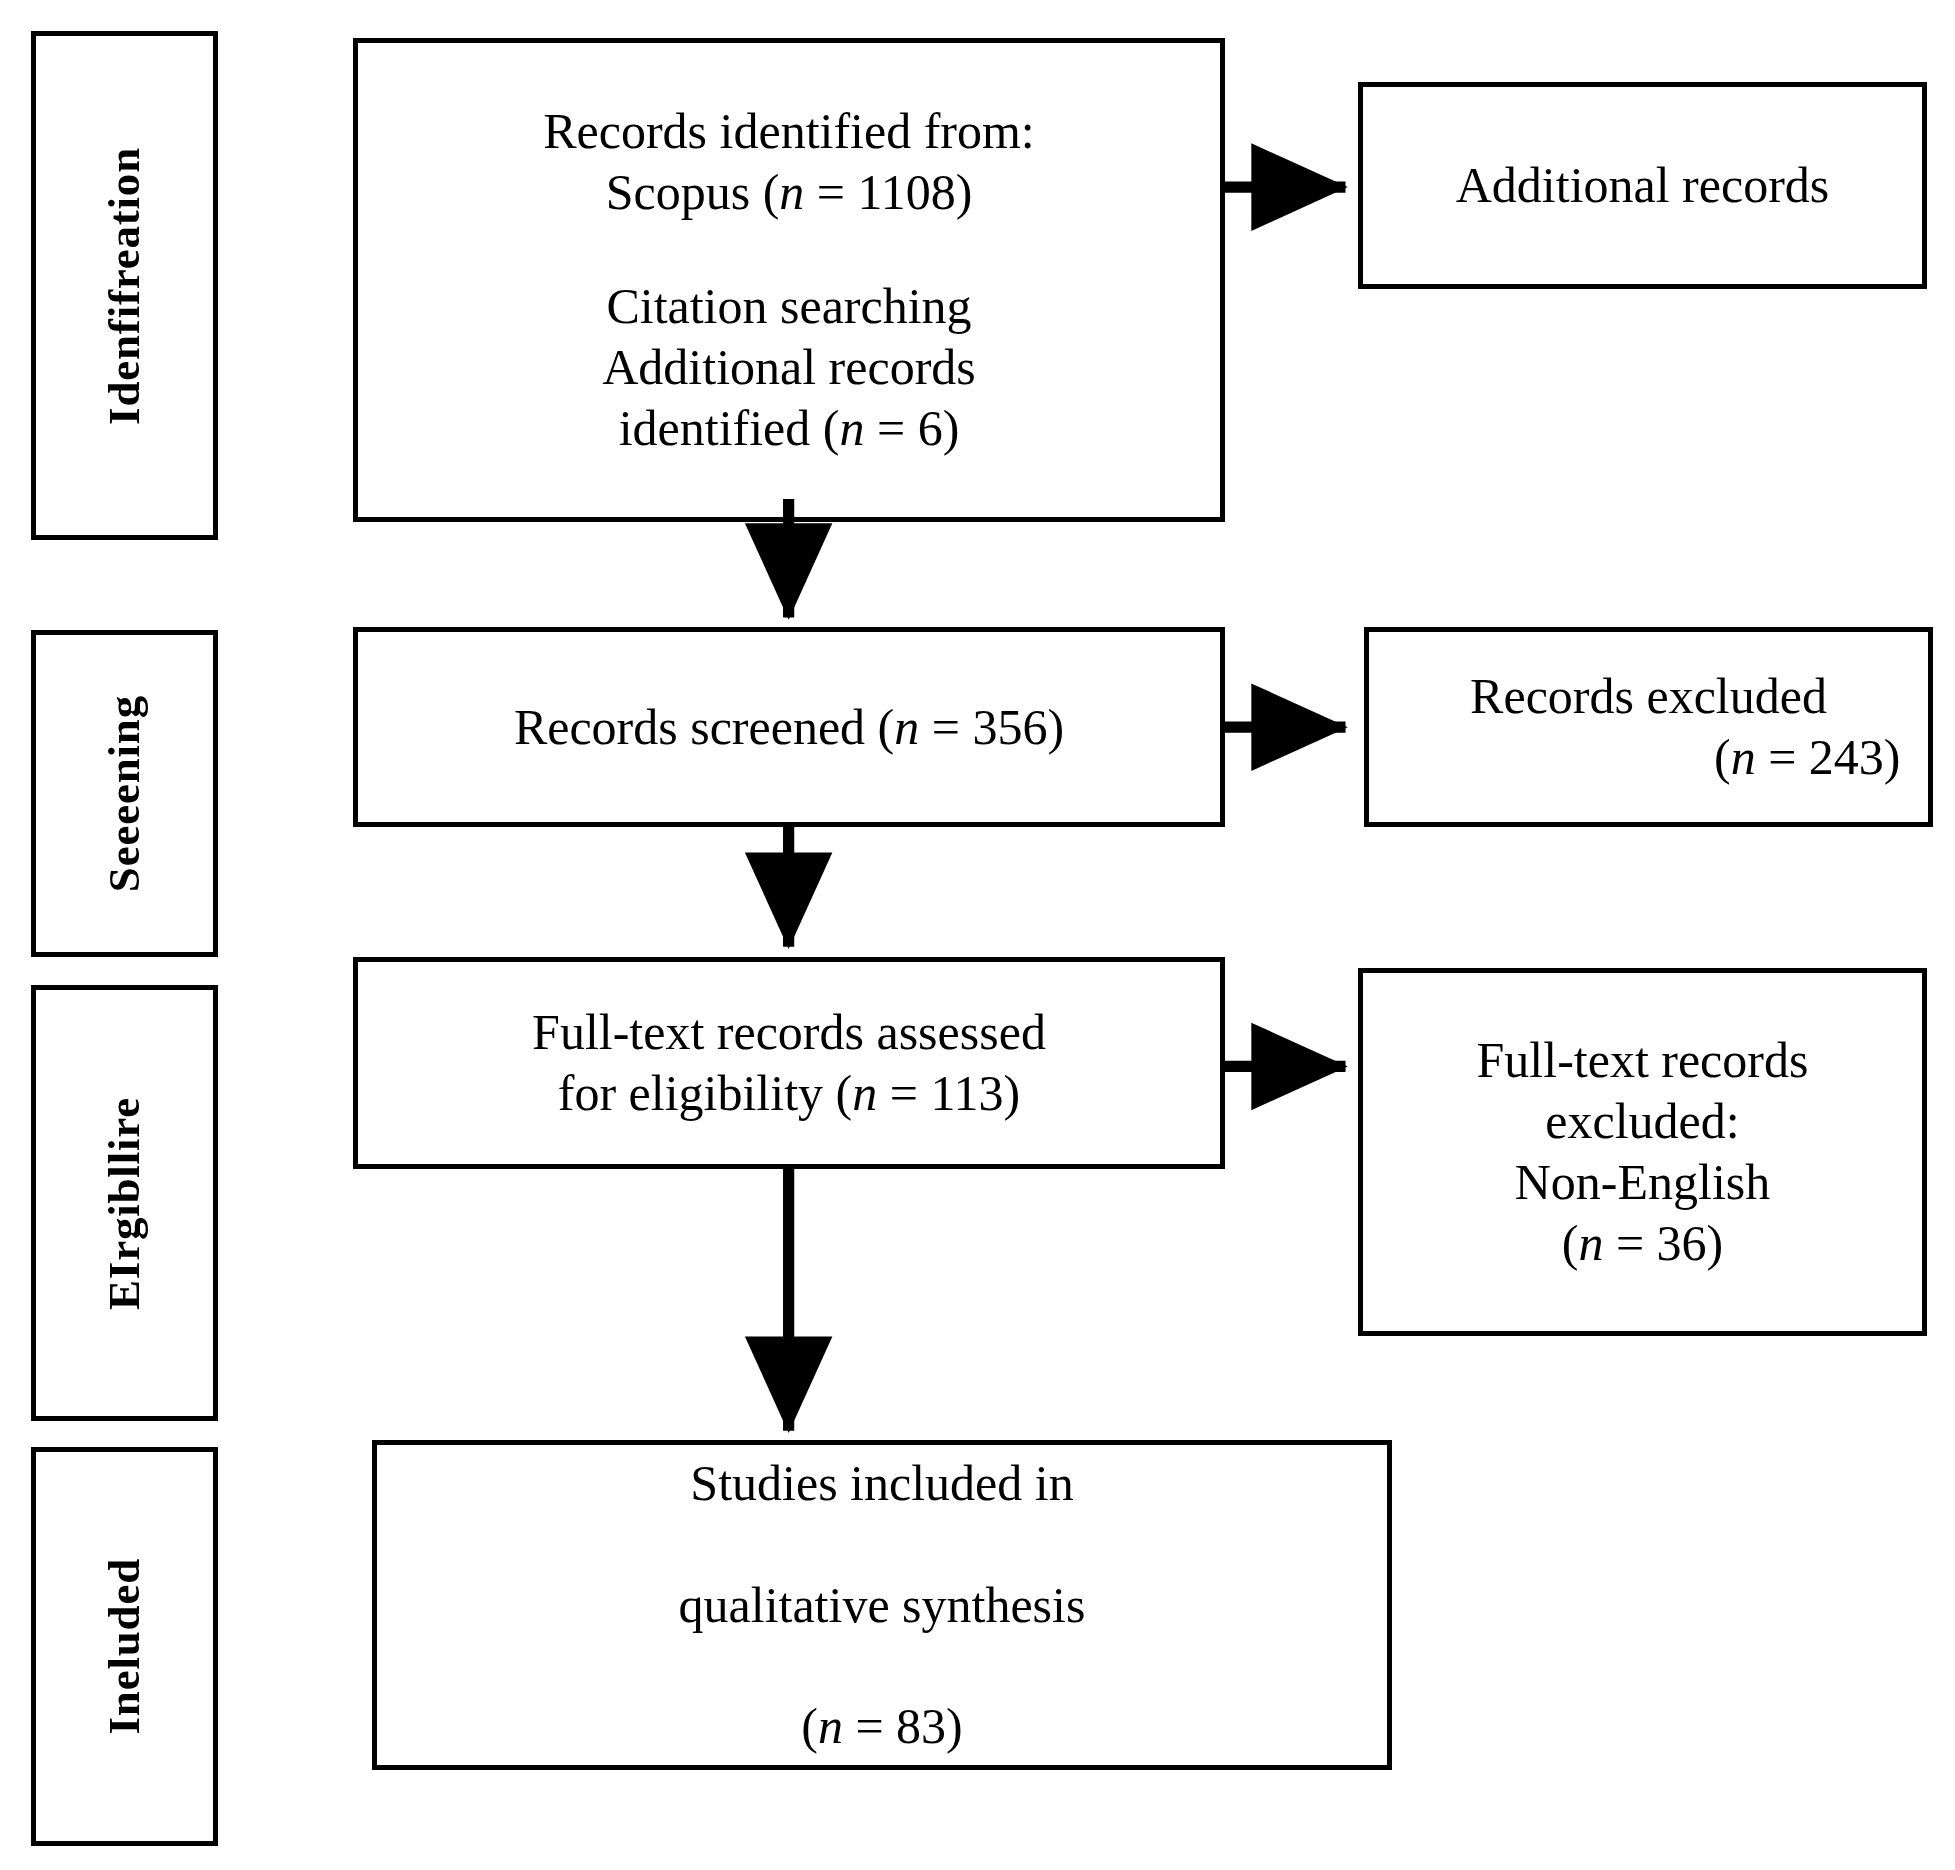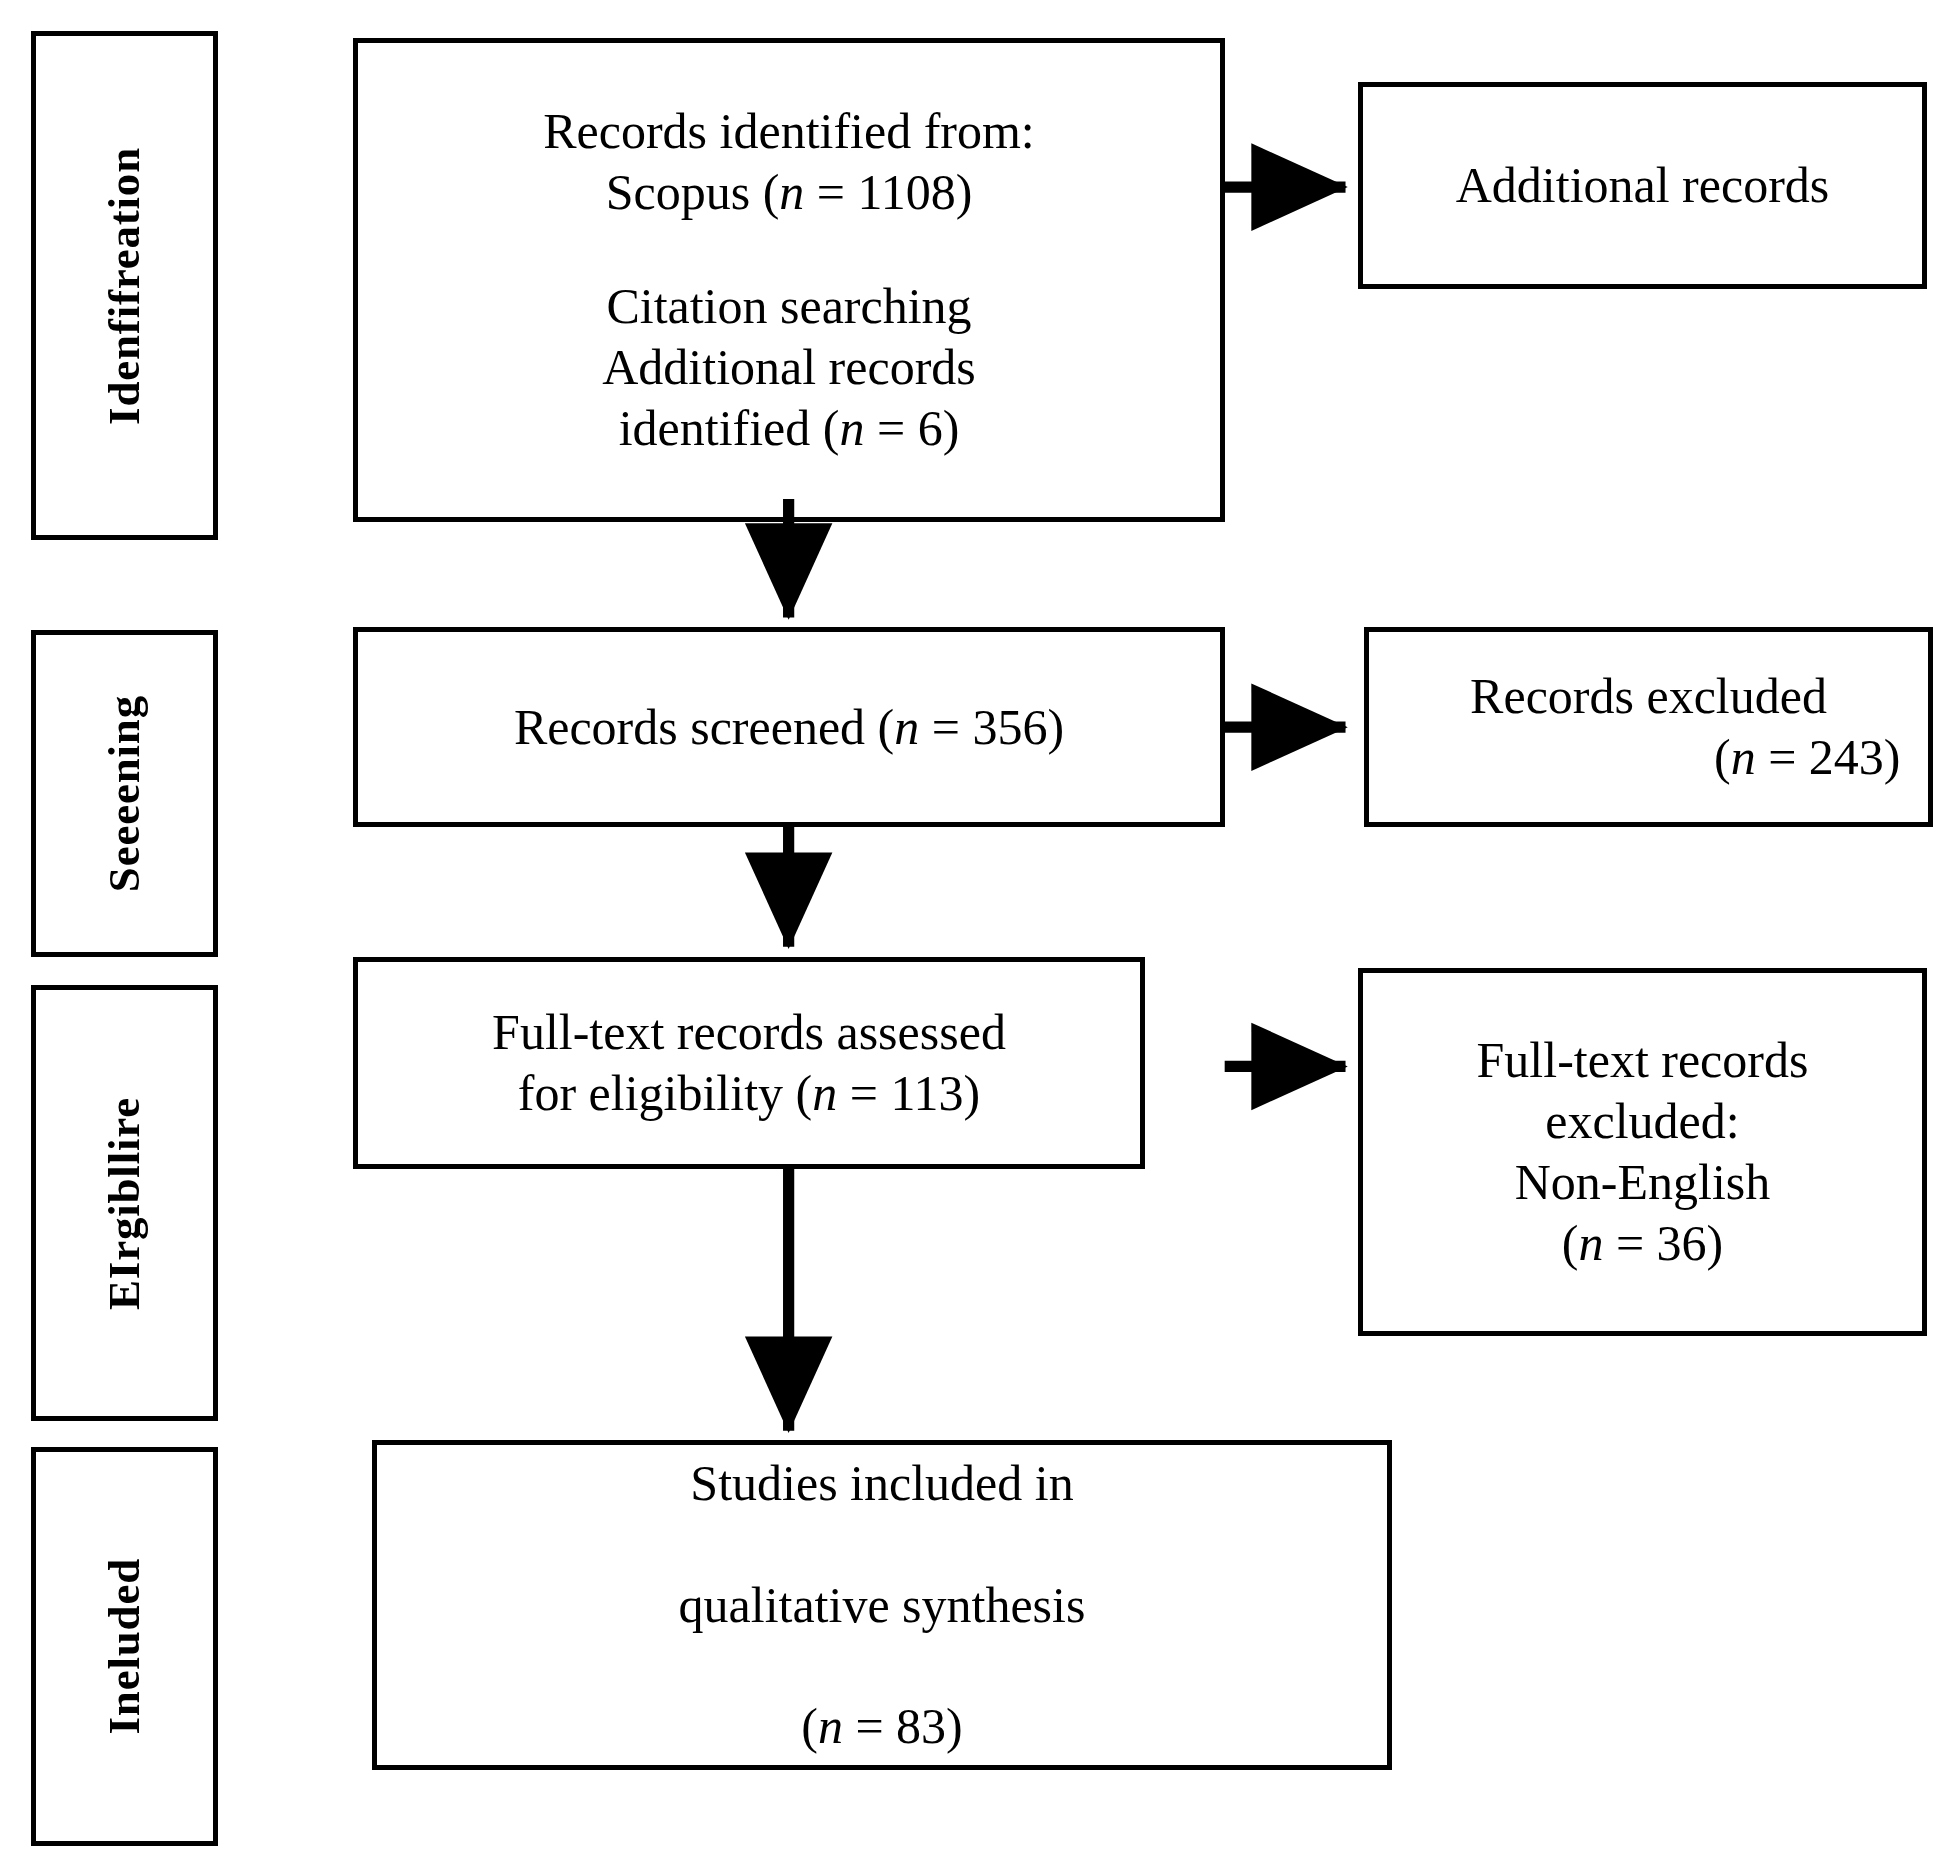--- a/index.html
+++ b/index.html
@@ -110,21 +110,21 @@
 
   <div class="flow-box" style="left: 353px; top: 627px; width: 872px; height: 200px; justify-content: center;">
     <div class="line">Records screened (<em>n</em> = <span>356</span>)</div>
   </div>
 
   <div class="flow-box" style="left: 1358px; top: 627px; width: 569px; height: 200px; margin-left: 6px;">
     <div class="line">Records excluded</div>
     <div class="line right">(<em>n</em> = <span>243</span>)</div>
   </div>
 
-  <div class="flow-box" style="left: 353px; top: 957px; width: 792px; height: 212px;">
+  <div class="flow-box" style="left: 353px; top: 957px; width: 872px; height: 212px;">
     <div class="line">Full-text records assessed</div>
     <div class="line">for eligibility (<em>n</em> = <span>113</span>)</div>
   </div>
 
   <div class="flow-box" style="left: 1358px; top: 957px; width: 569px; height: 368px; margin-top: 11px;">
     <div class="line">Full-text records</div>
     <div class="line">excluded:</div>
     <div class="line">Non-English</div>
     <div class="line">(<em>n</em> = <span>36</span>)</div>
   </div>

